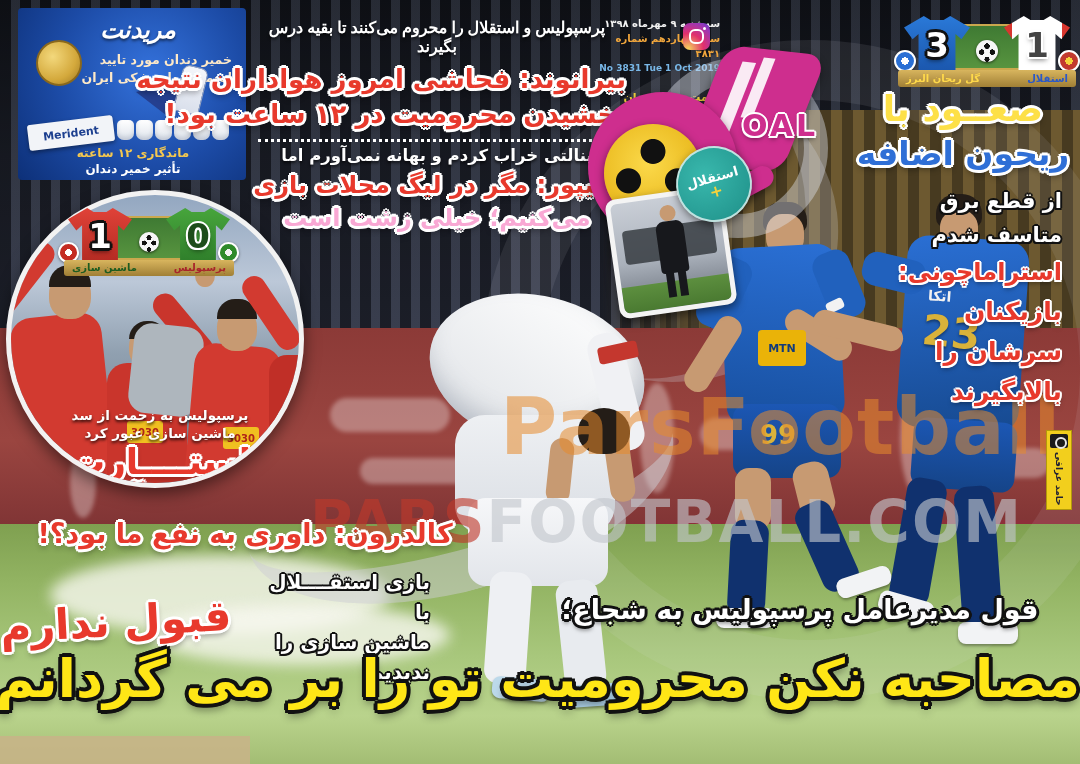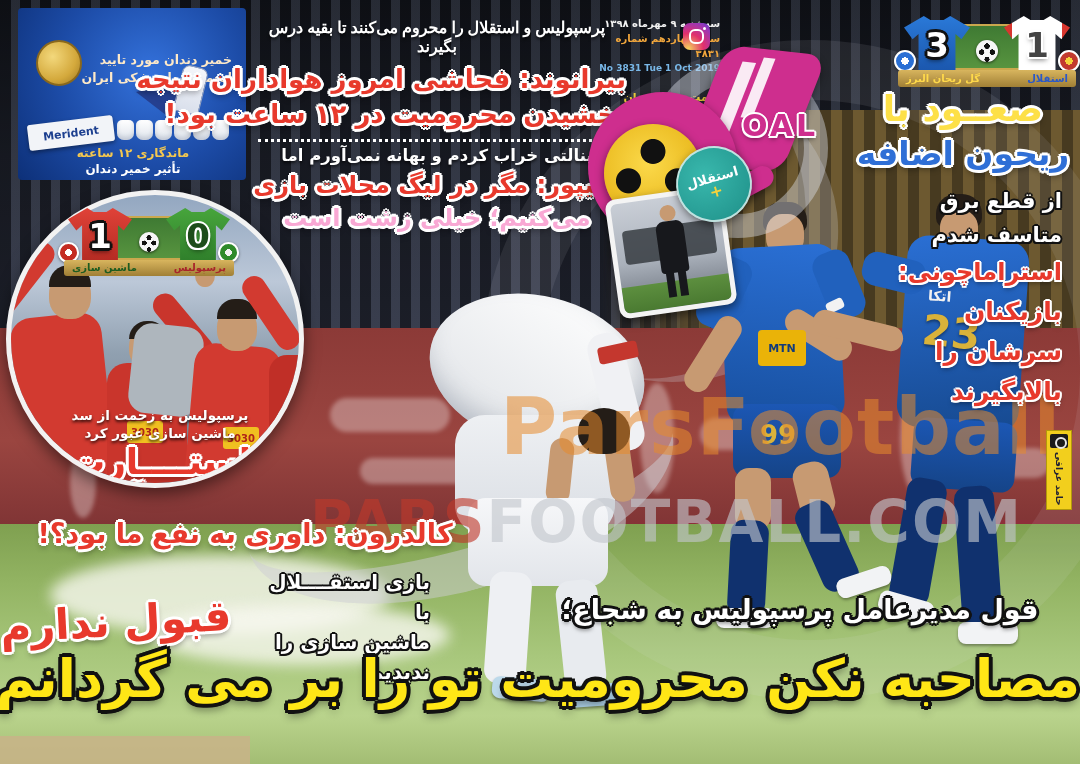--- a/index.html
+++ b/index.html
@@ -181,20 +181,21 @@
   <div class="abs wm2 ltr" style="left:310px;top:488px;">
     <span class="p1">PARS</span><span class="p2">FOOTBALL.COM</span>
   </div>
 
   <div class="abs credit">
     <div class="cam"></div>
     <div class="nm">حامد عراقی</div>
   </div>
 
   <div class="abs ad">
+    <div class="abs b c" style="left:60px;top:8px;width:120px;font-size:24px;color:#fff;font-style:italic;text-shadow:0 2px 3px rgba(0,0,0,.5);">مریدنت</div>
     <div class="coin"></div>
     <div class="abs b" style="right:14px;top:44px;font-size:12.5px;color:#fde9c8;">خمیر دندان مورد تایید</div>
     <div class="abs b" style="right:14px;top:62px;font-size:12.5px;color:#fde9c8;">انجمن دندانپزشکی ایران</div>
     <div class="hero-cape"></div>
     <div class="hero-body"></div>
     <div class="tube-box">
       <span class="b ltr" style="font-size:11px;color:#1c3f8f;">Merident</span>
     </div>
     <div class="abs" style="left:98px;top:112px;display:flex;">
       <div class="tooth"></div>

